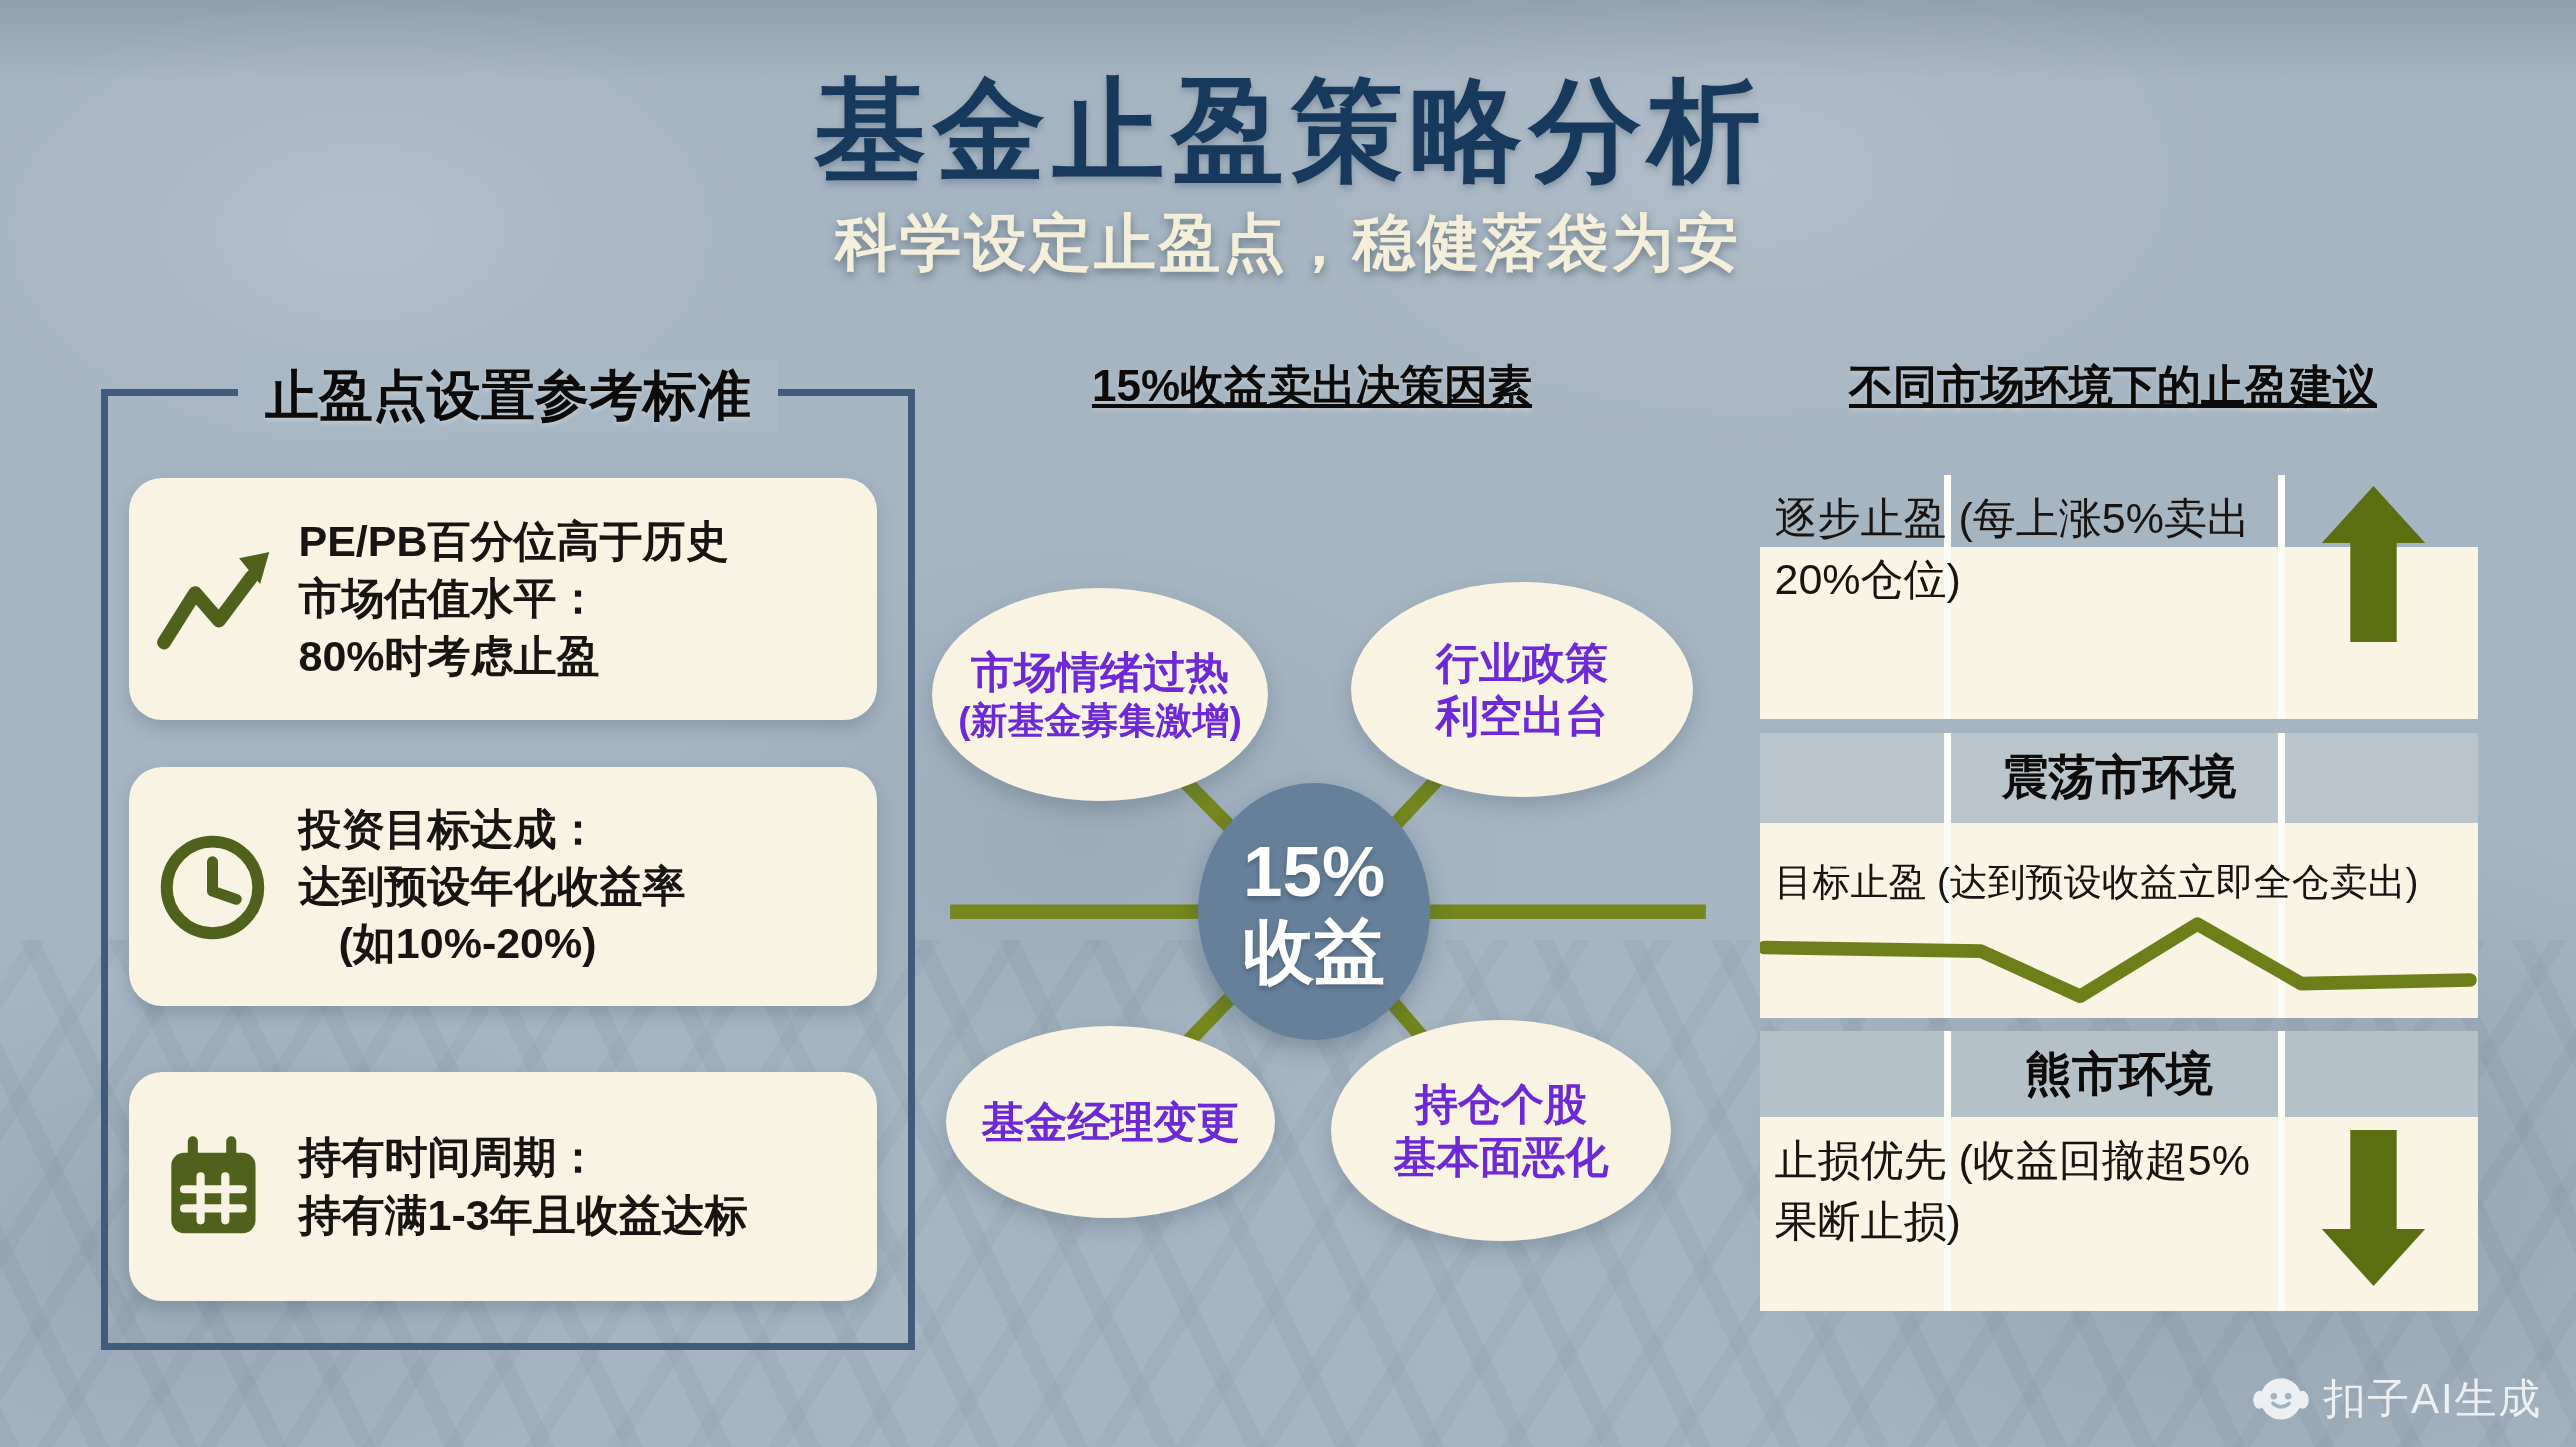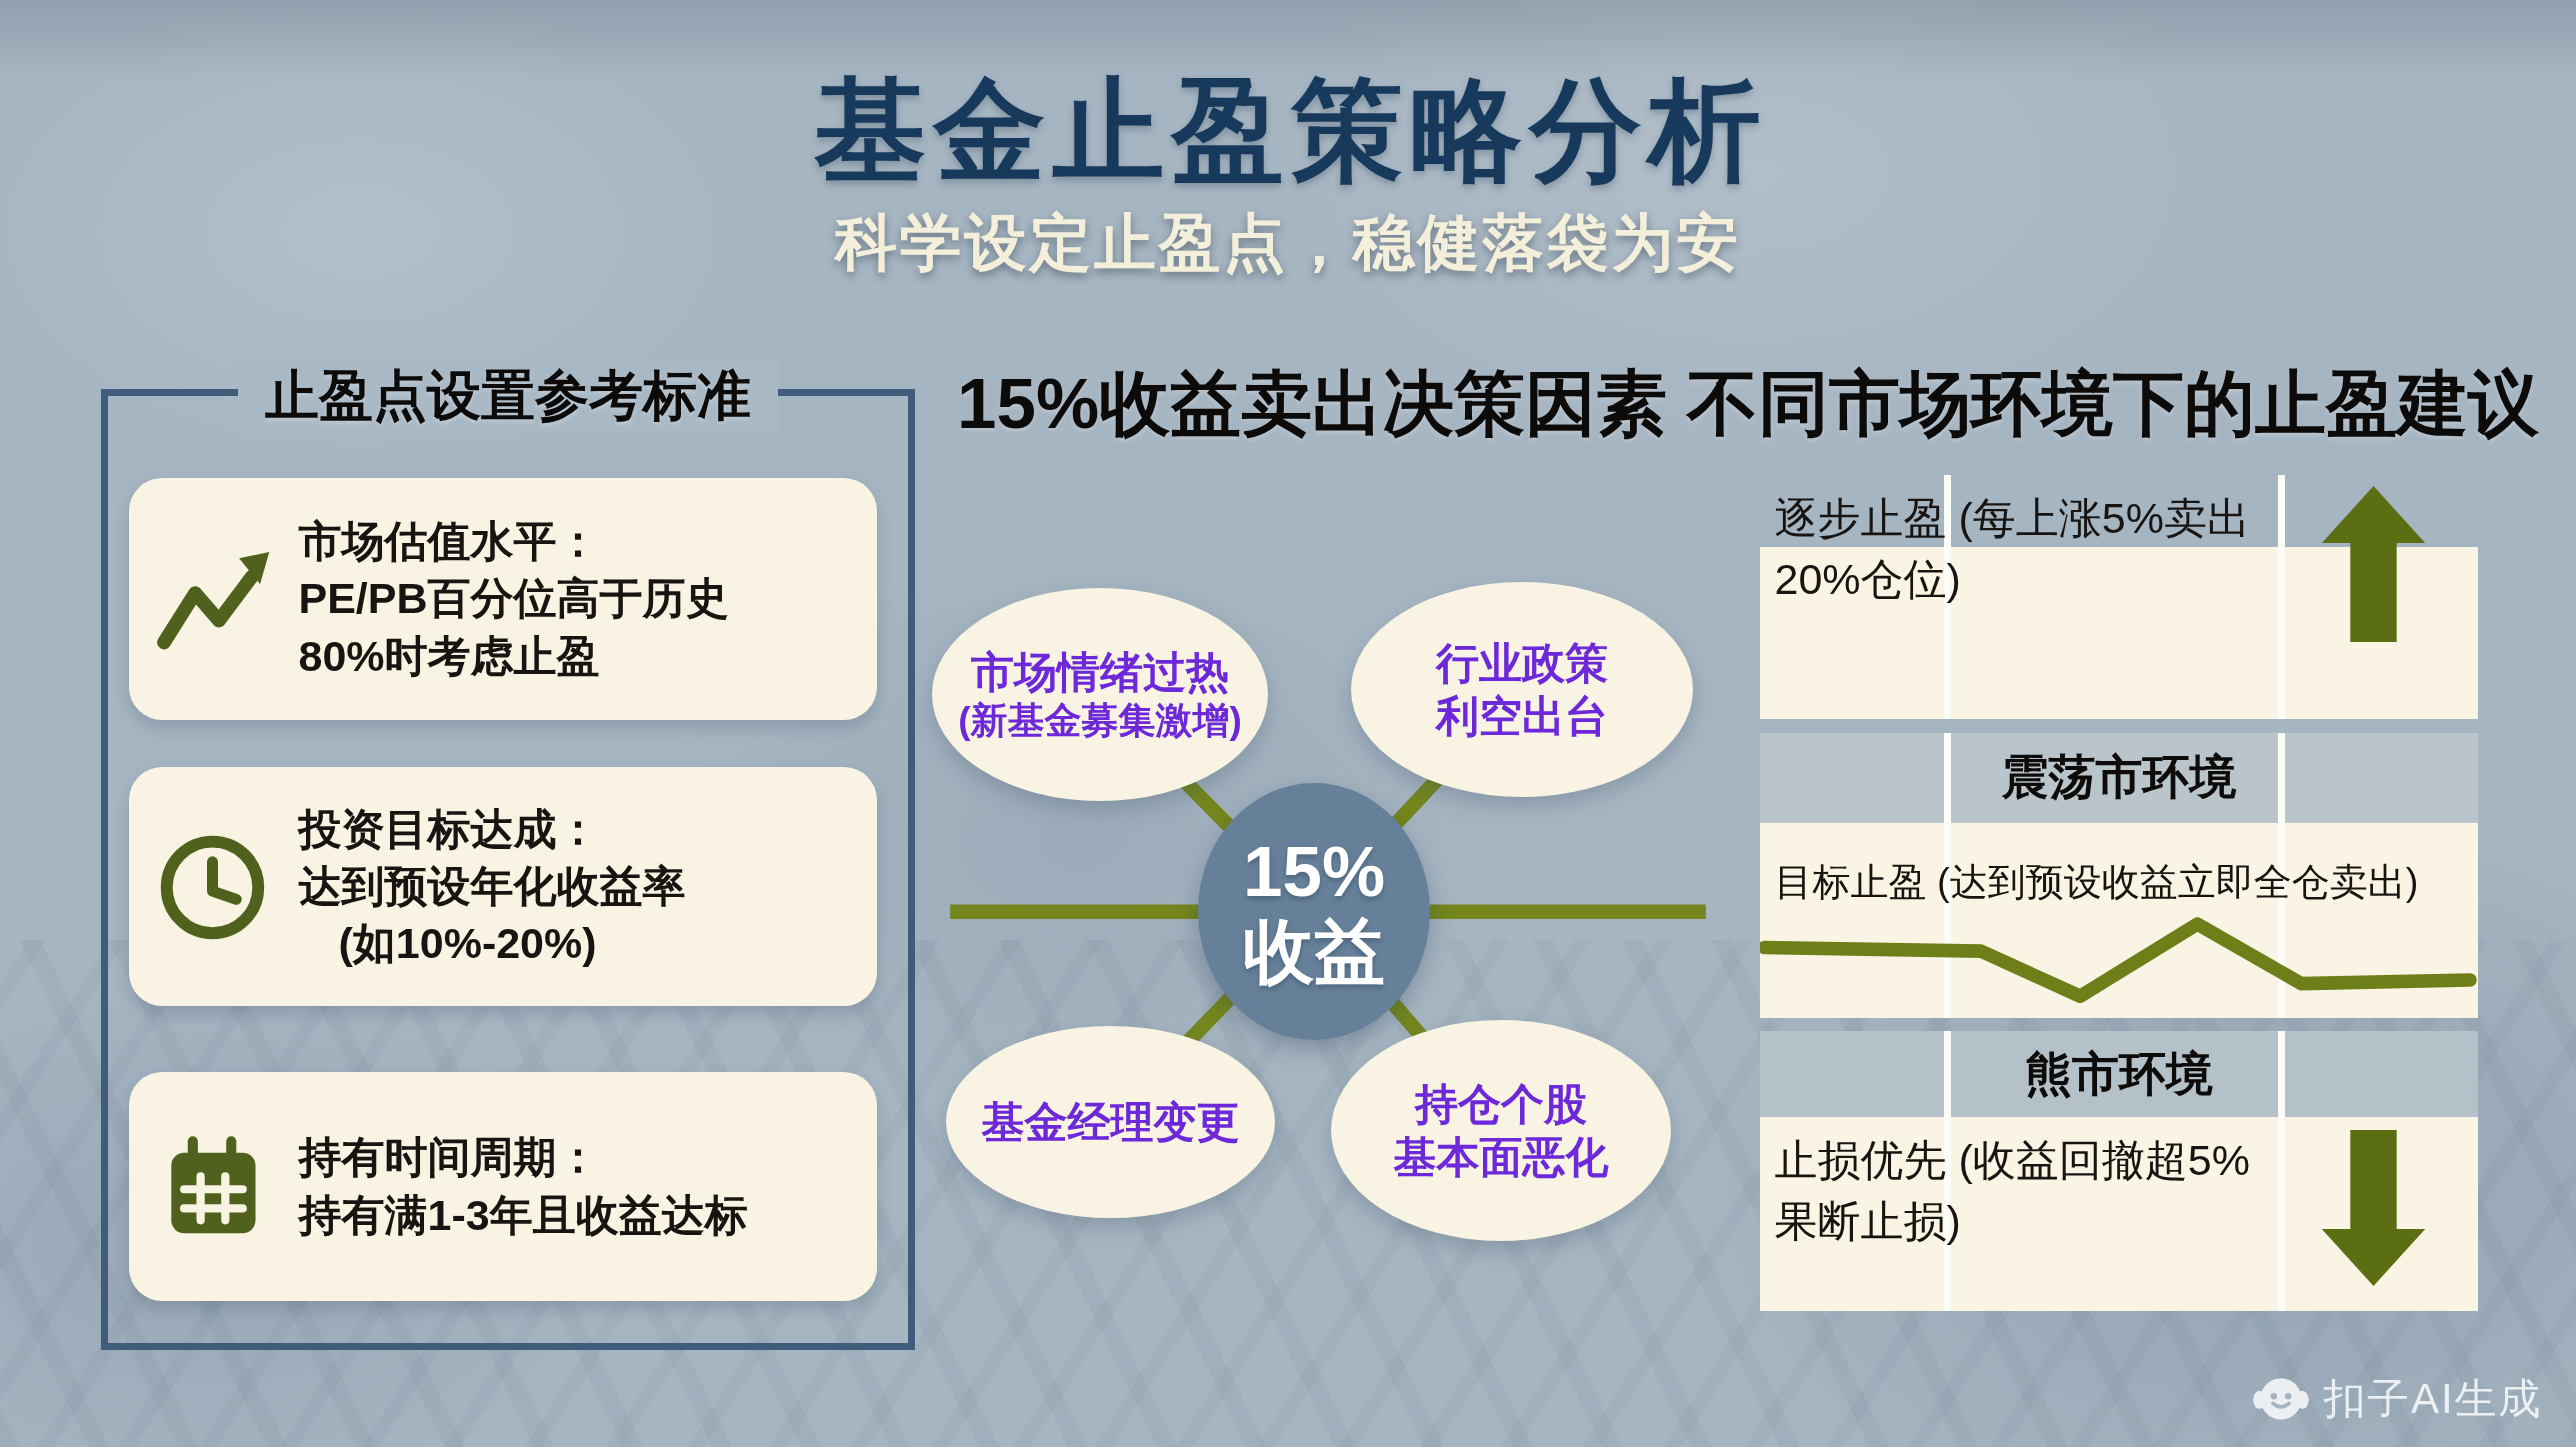--- a/index.html
+++ b/index.html
@@ -60,22 +60,22 @@
     display:flex;align-items:center;gap:27px;padding-left:23.5px;
   }
   .card-1{top:478px;height:242px;}
   .card-2{top:767px;height:239px;}
   .card-3{top:1072px;height:229px;}
   .card-icon{flex:0 0 119px;height:119px;display:flex;align-items:center;justify-content:center;}
   .card-text{font-size:43px;font-weight:800;line-height:1.33;color:var(--ink);}
   .card-text .indent{padding-left:40px;}
   
   .col-heading{
-    position:absolute;top:357px;font-size:71px;font-weight:900;color:#0d0b09;
-    text-shadow:0 2.7px 4.5px rgba(255,255,255,.22);white-space:nowrap;
+    position:absolute;top:357px;font-size:44px;font-weight:900;color:#0d0b09;
+    text-shadow:0 2.7px 4.5px rgba(255,255,255,.22);white-space:nowrap;text-decoration:underline;
   }
   .heading-center{left:1312px;transform:translateX(-50%);}
   .heading-right{left:2113px;transform:translateX(-50%);}
   .spokes{position:absolute;left:941px;top:570px;width:774px;height:687px;z-index:1;}
   .bubble{
     position:absolute;z-index:2;background:var(--card_bg);border-radius:50%;
     display:flex;flex-direction:column;align-items:center;justify-content:center;
     text-align:center;font-weight:800;color:#6d28d9;
     box-shadow:0 9px 20px rgba(50,70,90,.25);line-height:1.22;
   }
@@ -142,22 +142,22 @@
   <div class="frame-label">止盈点设置参考标准</div>
 
   <div class="card card-1">
     <div class="card-icon">
       <svg width="119" height="119" viewBox="0 0 130 130">
         <path d="M12 112 L46 58 L72 88 L108 40" stroke="#4f611c" stroke-width="15" fill="none" stroke-linecap="round" stroke-linejoin="round"></path>
         <polygon points="94,20 127,13 117,48" fill="#4f611c"></polygon>
       </svg>
     </div>
     <div class="card-text">
+      <div>PE/PB百分位高于历史</div>
       <div>市场估值水平：</div>
-      <div>PE/PB百分位高于历史</div>
       <div>80%时考虑止盈</div>
     </div>
   </div>
 
   <div class="card card-2">
     <div class="card-icon">
       <svg width="119" height="119" viewBox="0 0 130 130">
         <circle cx="65" cy="66" r="50" stroke="#4f611c" stroke-width="13" fill="none"></circle>
         <path d="M65 38 L65 70 L91 79" stroke="#4f611c" stroke-width="12" fill="none" stroke-linecap="round" stroke-linejoin="round"></path>
       </svg>

